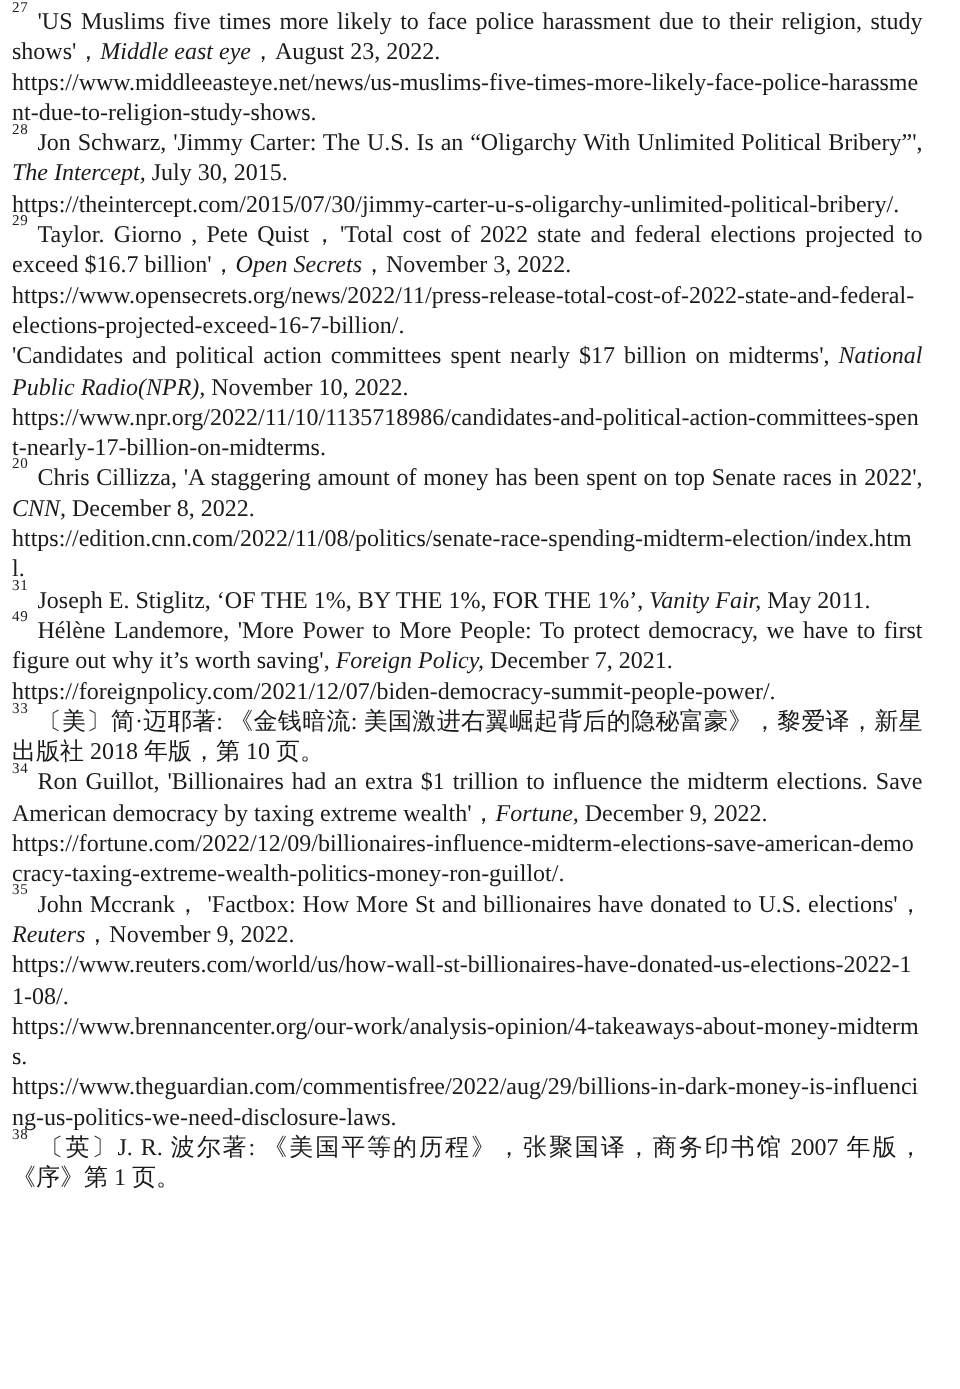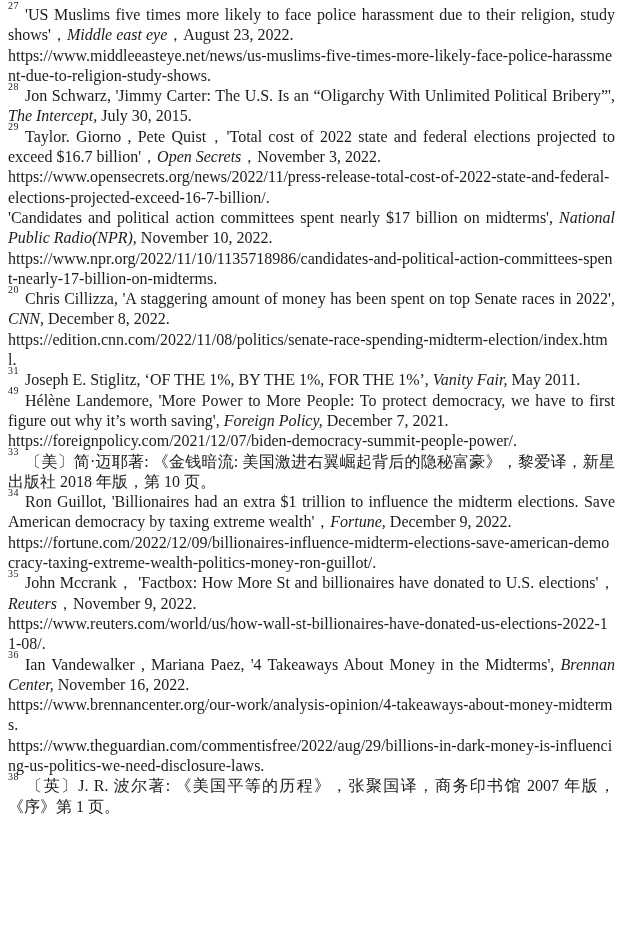--- a/index.html
+++ b/index.html
@@ -46,20 +46,21 @@
 <body>
 
 <div class="page">
   <section id="footnotes">
       <div class="footnote">
         <div class="block"><sup class="fn-num">27</sup><span>'US Muslims five times more likely to face police harassment due to their religion, study shows'，</span><em>Middle east eye</em><span>，August 23, 2022.</span></div>
         <div class="block url"><span>https://www.middleeasteye.net/news/us-muslims-five-times-more-likely-face-police-harassment-due-to-religion-study-shows.</span></div>
       </div>
       <div class="footnote">
         <div class="block"><sup class="fn-num">28</sup><span>Jon Schwarz, 'Jimmy Carter: The U.S. Is an “Oligarchy With Unlimited Political Bribery”', </span><em>The Intercept,</em><span> July 30, 2015.</span></div>
+        <div class="block url"><span>https://theintercept.com/2015/07/30/jimmy-carter-u-s-oligarchy-unlimited-political-bribery/.</span></div>
       </div>
       <div class="footnote">
         <div class="block"><sup class="fn-num">29</sup><span>Taylor. Giorno , Pete Quist，'Total cost of 2022 state and federal elections projected to exceed $16.7 billion'，</span><em>Open Secrets</em><span>，November 3, 2022.</span></div>
         <div class="block url"><span>https://www.opensecrets.org/news/2022/11/press-release-total-cost-of-2022-state-and-federal-elections-projected-exceed-16-7-billion/.</span></div>
         <div class="block"><span>'Candidates and political action committees spent nearly $17 billion on midterms', </span><em>National Public Radio(NPR),</em><span> November 10, 2022.</span></div>
         <div class="block url"><span>https://www.npr.org/2022/11/10/1135718986/candidates-and-political-action-committees-spent-nearly-17-billion-on-midterms.</span></div>
       </div>
       <div class="footnote">
         <div class="block"><sup class="fn-num">20</sup><span>Chris Cillizza, 'A staggering amount of money has been spent on top Senate races in 2022', </span><em>CNN,</em><span> December 8, 2022.</span></div>
         <div class="block url"><span>https://edition.cnn.com/2022/11/08/politics/senate-race-spending-midterm-election/index.html.</span></div>
@@ -76,21 +77,20 @@
       </div>
       <div class="footnote">
         <div class="block"><sup class="fn-num">34</sup><span>Ron Guillot, 'Billionaires had an extra $1 trillion to influence the midterm elections. Save American democracy by taxing extreme wealth'，</span><em>Fortune,</em><span> December 9, 2022.</span></div>
         <div class="block url"><span>https://fortune.com/2022/12/09/billionaires-influence-midterm-elections-save-american-democracy-taxing-extreme-wealth-politics-money-ron-guillot/.</span></div>
       </div>
       <div class="footnote">
         <div class="block"><sup class="fn-num">35</sup><span>John Mccrank， 'Factbox: How More St and billionaires have donated to U.S. elections'，</span><em>Reuters</em><span>，November 9, 2022.</span></div>
         <div class="block url"><span>https://www.reuters.com/world/us/how-wall-st-billionaires-have-donated-us-elections-2022-11-08/.</span></div>
       </div>
       <div class="footnote">
-        <div class="block"><sup class="fn-num">36</sup><span>Ian Vandewalker , Mariana Paez, '4 Takeaways About Money in the Midterms', </span><em>Brennan Center,</em><span> November 16, 2022.</span></div>
         <div class="block url"><span>https://www.brennancenter.org/our-work/analysis-opinion/4-takeaways-about-money-midterms.</span></div>
       </div>
       <div class="footnote">
         <div class="block url"><span>https://www.theguardian.com/commentisfree/2022/aug/29/billions-in-dark-money-is-influencing-us-politics-we-need-disclosure-laws.</span></div>
       </div>
       <div class="footnote">
         <div class="block"><sup class="fn-num">38</sup><span>〔英〕J. R. 波尔著: 《美国平等的历程》，张聚国译，商务印书馆 2007 年版，《序》第 1 页。</span></div>
       </div>
     </section>
 </div>

